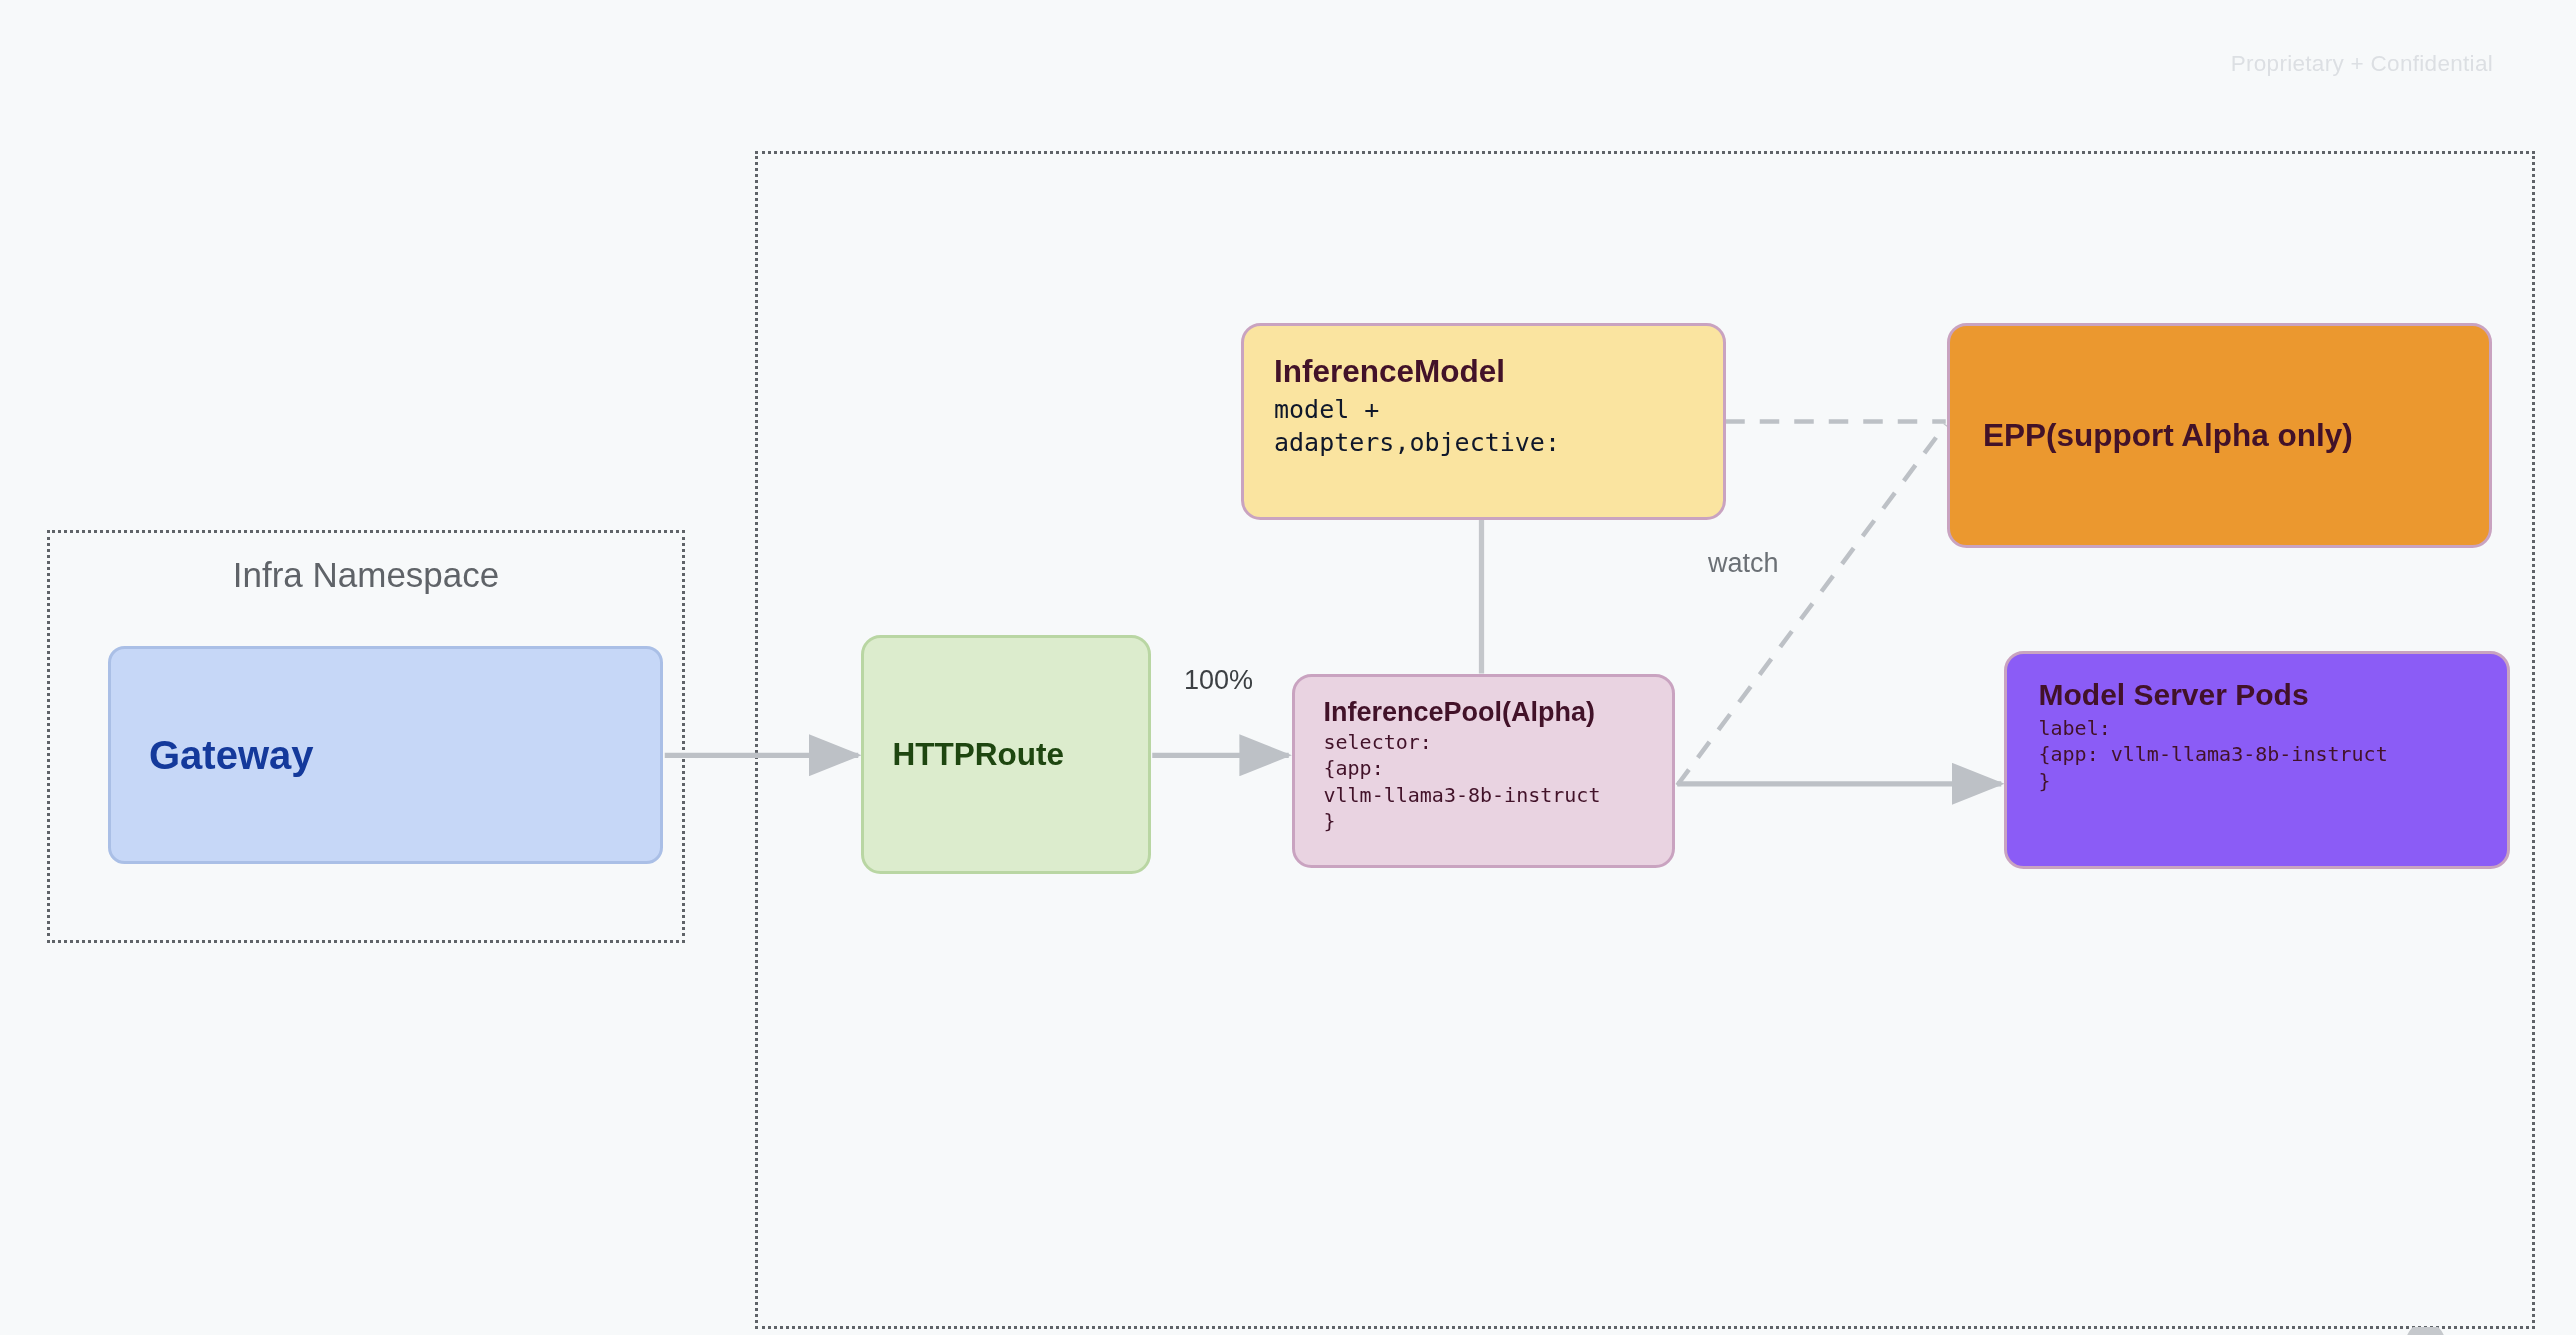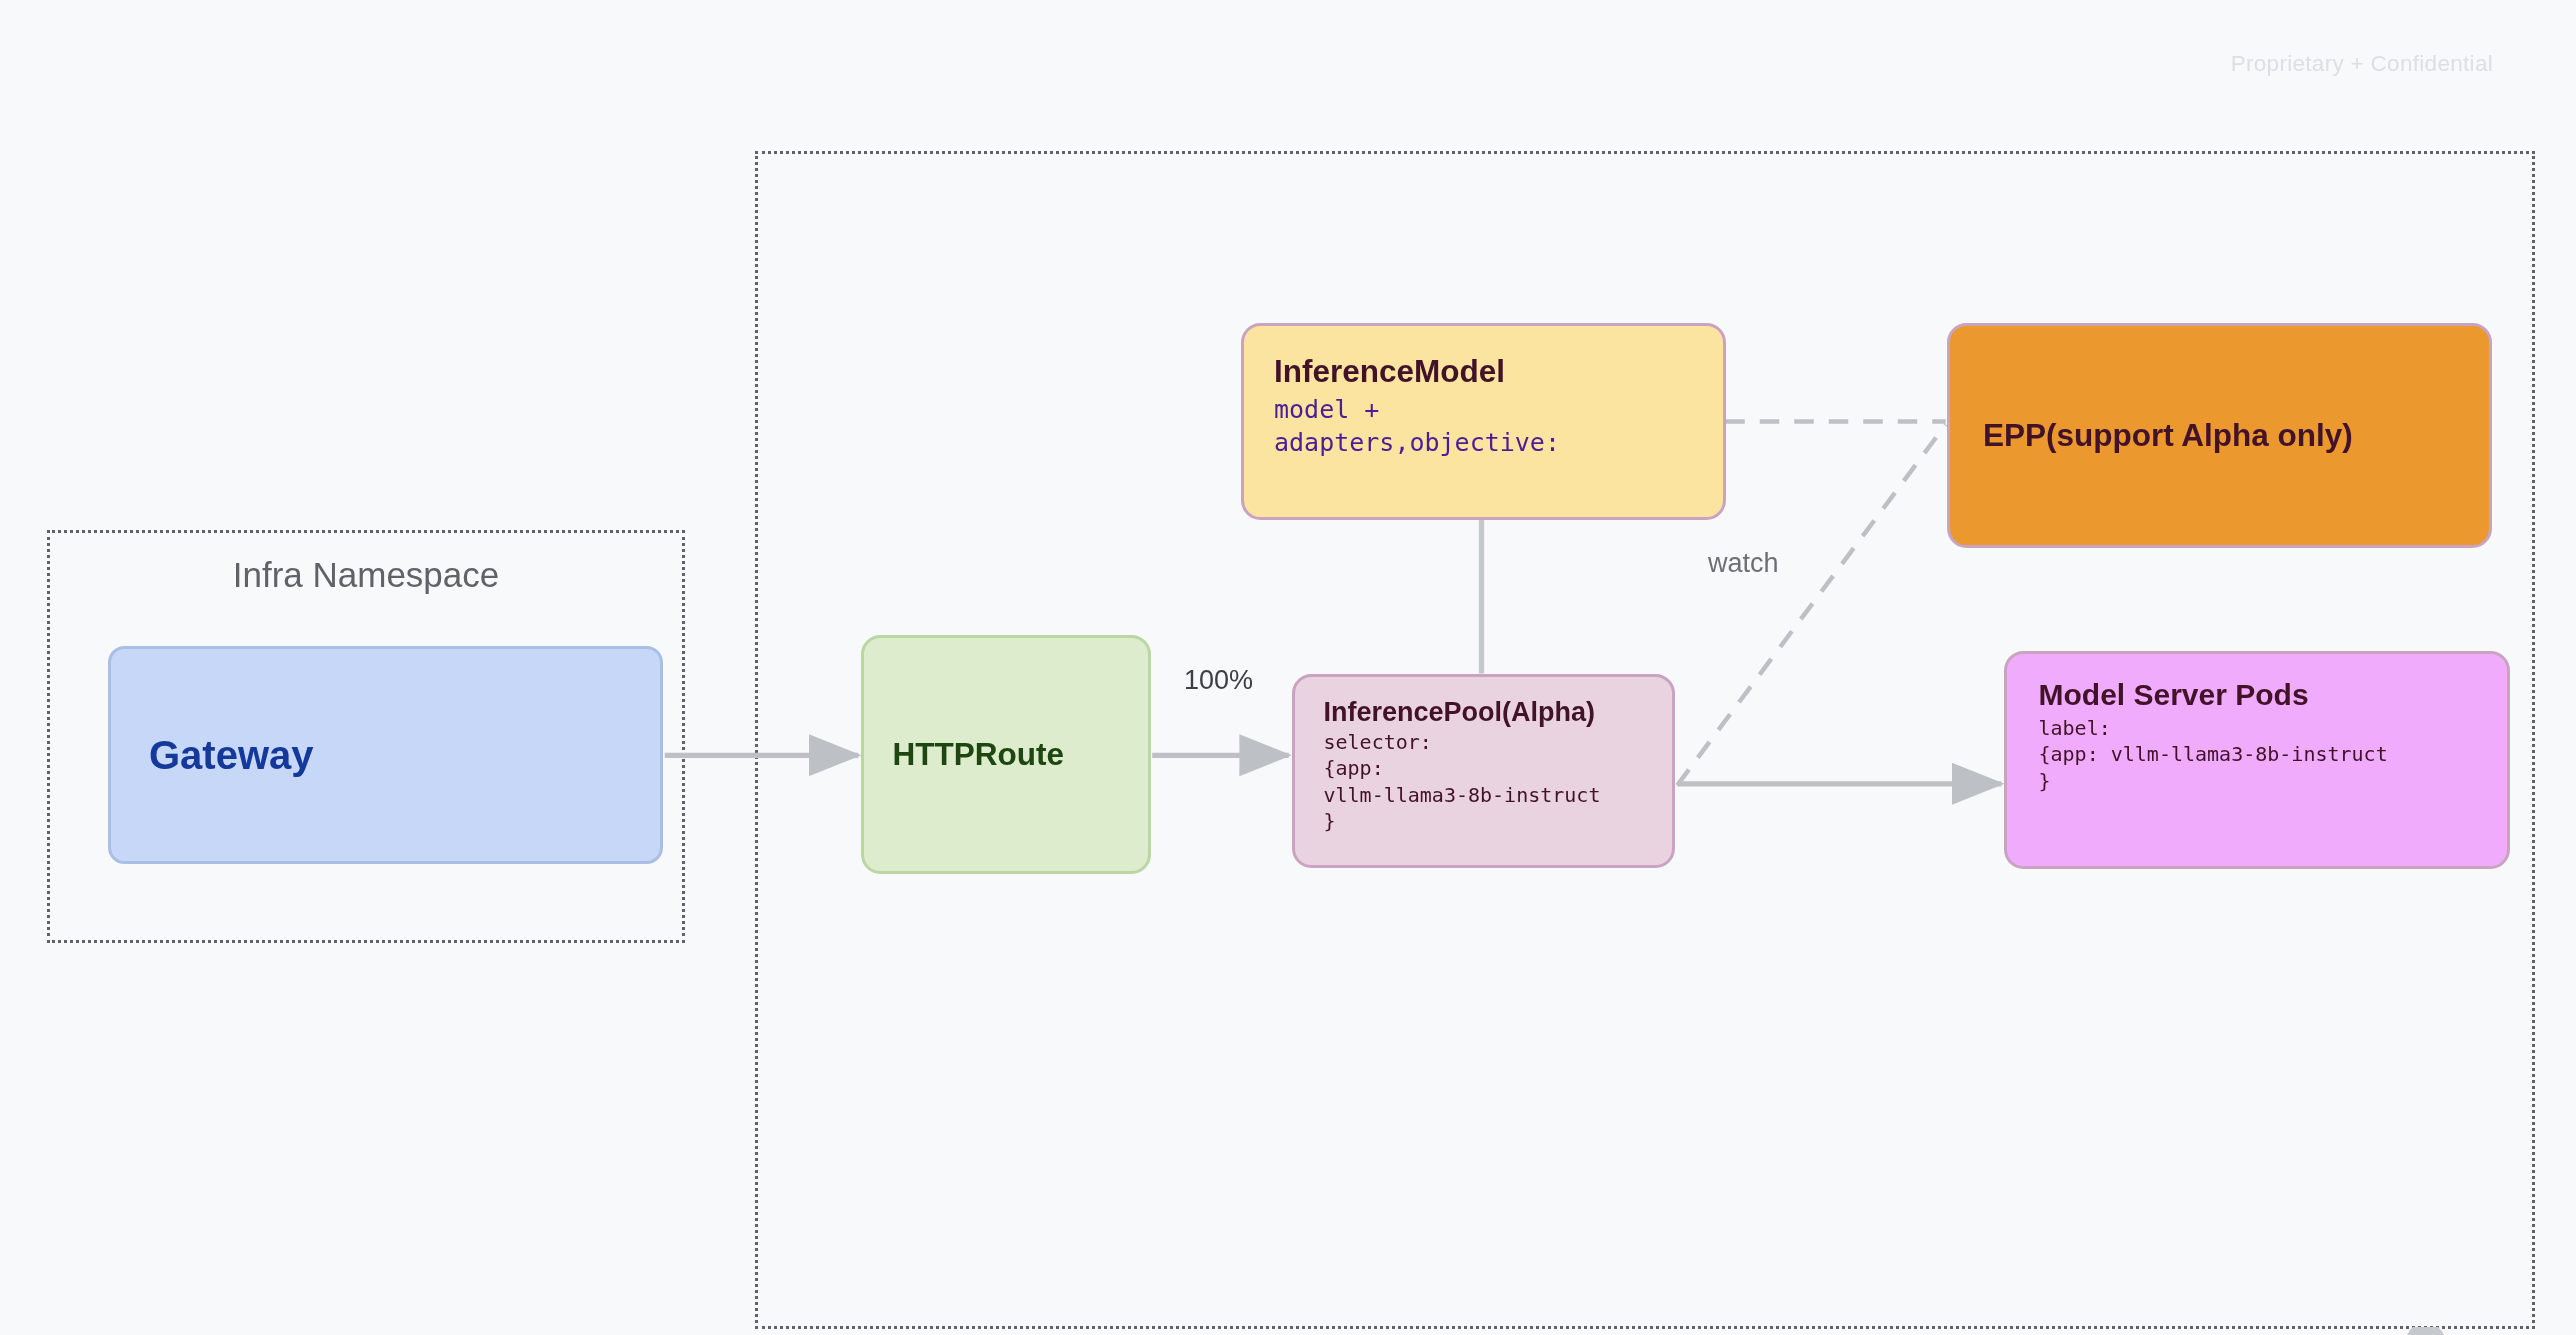--- a/index.html
+++ b/index.html
@@ -94,21 +94,21 @@
   #node-httproute .title { font-size: 31.5px; color: #1e4610; }
 
   
   #node-inferencemodel {
     left: 1241px; top: 323px; width: 485px; height: 197px;
     background: #fae4a0;
     justify-content: flex-start;
     padding: 27px 30px 16px 30px;
   }
   #node-inferencemodel .title { font-size: 31.5px; color: #421229; margin-bottom: 3px; }
-  #node-inferencemodel .sub  { font-size: 25px; color: #4c1d95; }
+  #node-inferencemodel .sub  { font-size: 25px; color: #0f172a; }
 
   
   #node-inferencepool {
     left: 1292px; top: 674px; width: 383px; height: 194px;
     background: #e9d3e1;
     justify-content: flex-start;
     padding: 19.5px 28.5px 0 28.5px;
   }
   #node-inferencepool .title { font-size: 27px; color: #421229; margin-bottom: 1.5px; }
   #node-inferencepool .sub  { font-size: 20px; color: #421229; }
@@ -118,21 +118,21 @@
     left: 1947px; top: 323px; width: 545px; height: 225px;
     background: #eb982f;
     justify-content: center;
     padding: 0 33px;
   }
   #node-epp .title { font-size: 31.5px; color: #421229; }
 
   
   #node-pods {
     left: 2004px; top: 651px; width: 506px; height: 218px;
-    background: #f0abfc;
+    background: #8b5cf6;
     justify-content: flex-start;
     padding: 24px 31.5px 0 31.5px;
   }
   #node-pods .title { font-size: 30px; color: #421229; margin-bottom: 3px; }
   #node-pods .sub  { font-size: 20px; color: #421229; }
 
   
   .edge-label {
     position: absolute;
     font-size: 27px;

